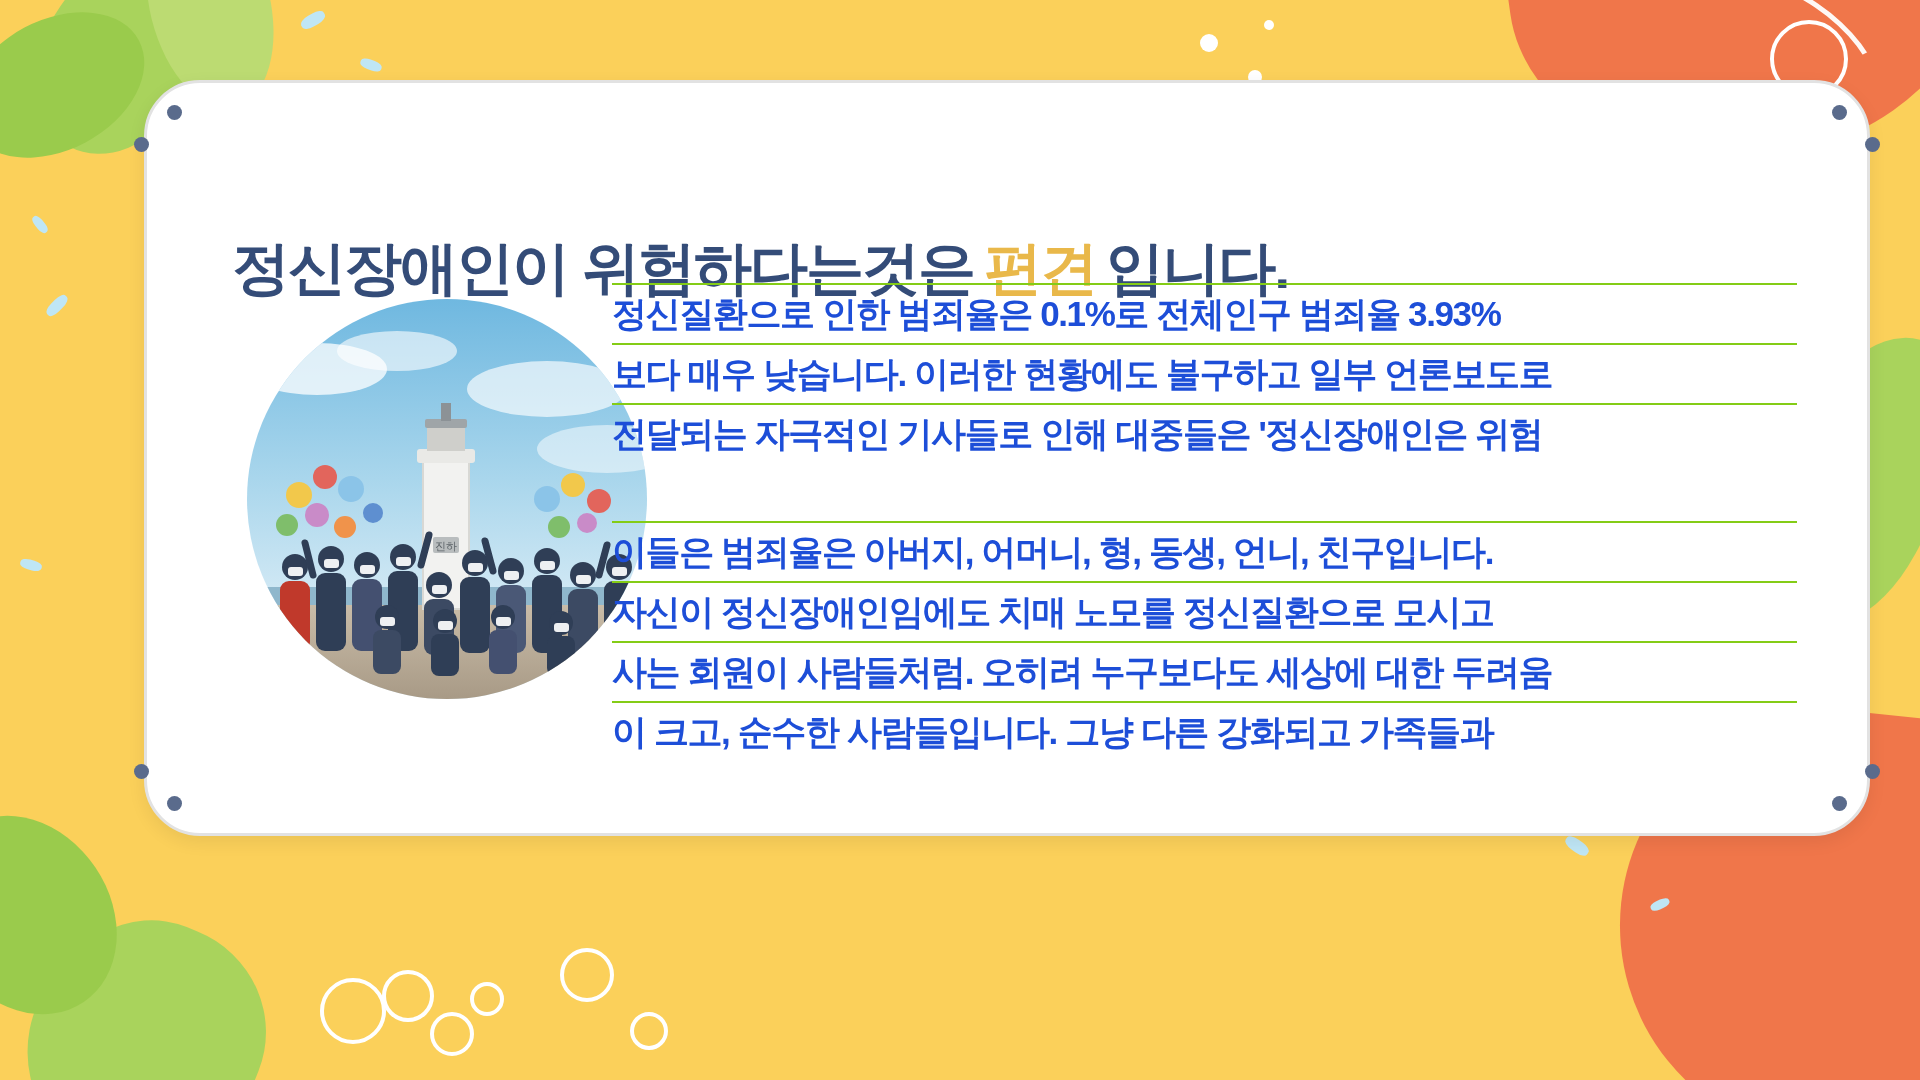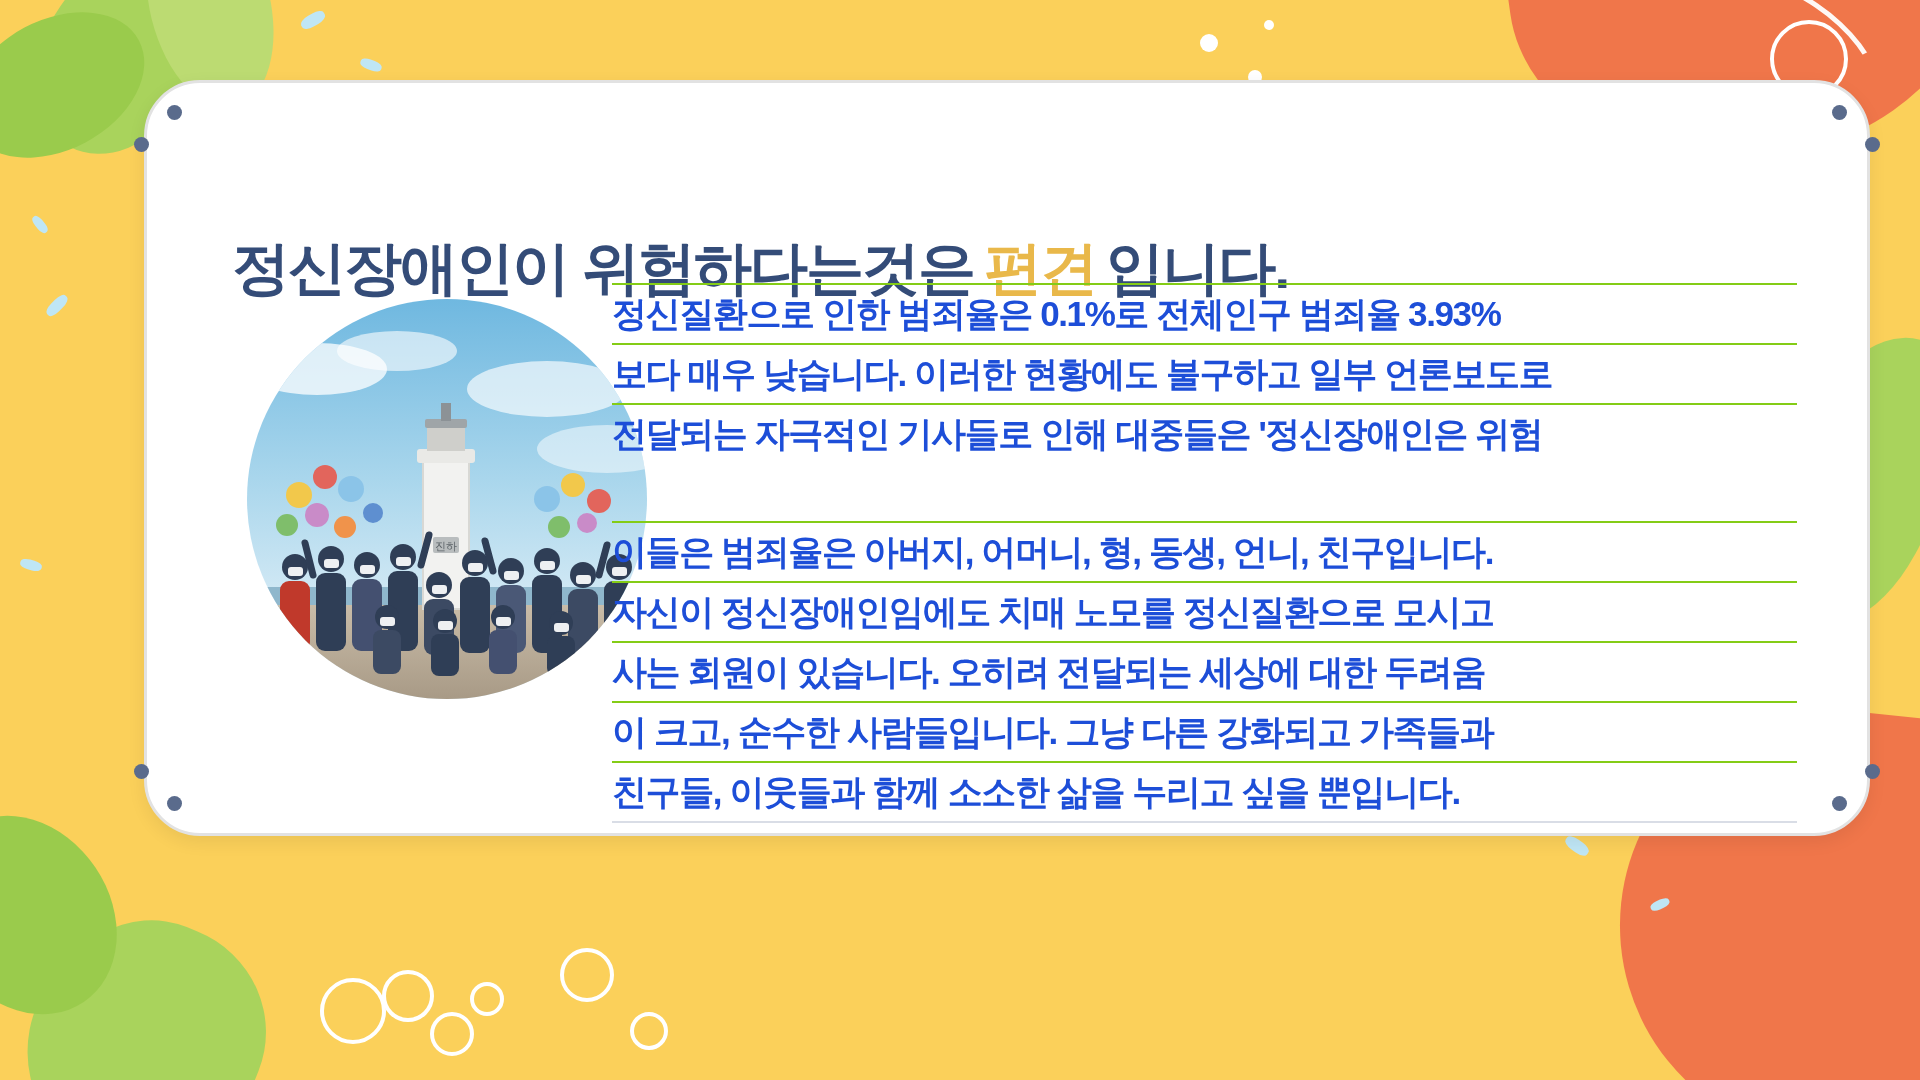--- a/index.html
+++ b/index.html
@@ -255,18 +255,17 @@
     <div class="para">
       <div class="tline">정신질환으로 인한 범죄율은 0.1%로 전체인구 범죄율 3.93%</div>
       <div class="tline">보다 매우 낮습니다. 이러한 현황에도 불구하고 일부 언론보도로</div>
       <div class="tline">전달되는 자극적인 기사들로 인해 대중들은 '정신장애인은 위험</div>
     </div>
     <div class="spacer"></div>
 
     <div class="para">
       <div class="tline">이들은 범죄율은 아버지, 어머니, 형, 동생, 언니, 친구입니다.</div>
       <div class="tline">자신이 정신장애인임에도 치매 노모를 정신질환으로 모시고</div>
-      <div class="tline">사는 회원이 있습니다. 오히려 전달되는 세상에 대한 두려움</div>
+      <div class="tline">사는 회원이 사람들처럼. 오히려 누구보다도 세상에 대한 두려움</div>
       <div class="tline">이 크고, 순수한 사람들입니다. 그냥 다른 강화되고 가족들과</div>
-      <div class="tline last">친구들, 이웃들과 함께 소소한 삶을 누리고 싶을 뿐입니다.</div>
     </div>
   </div>
 </div>
 
 </body></html>

